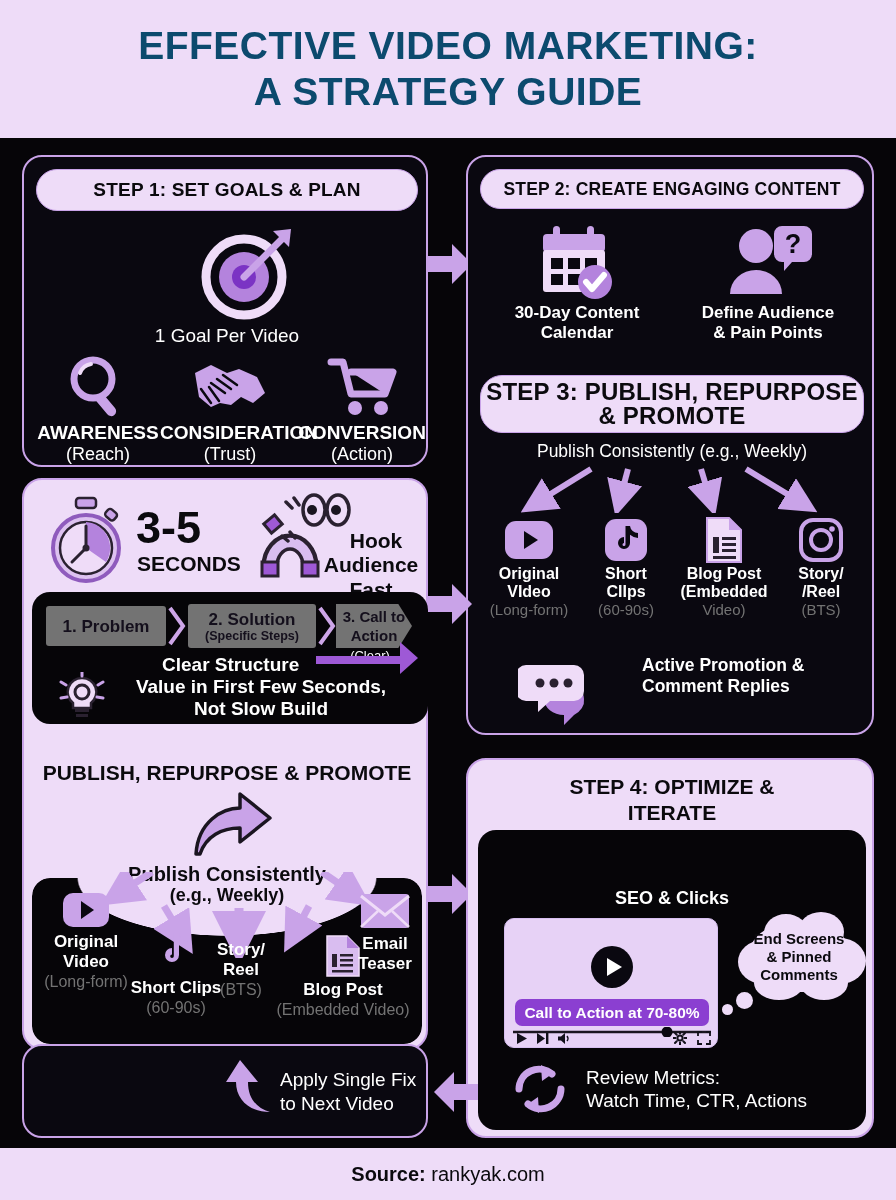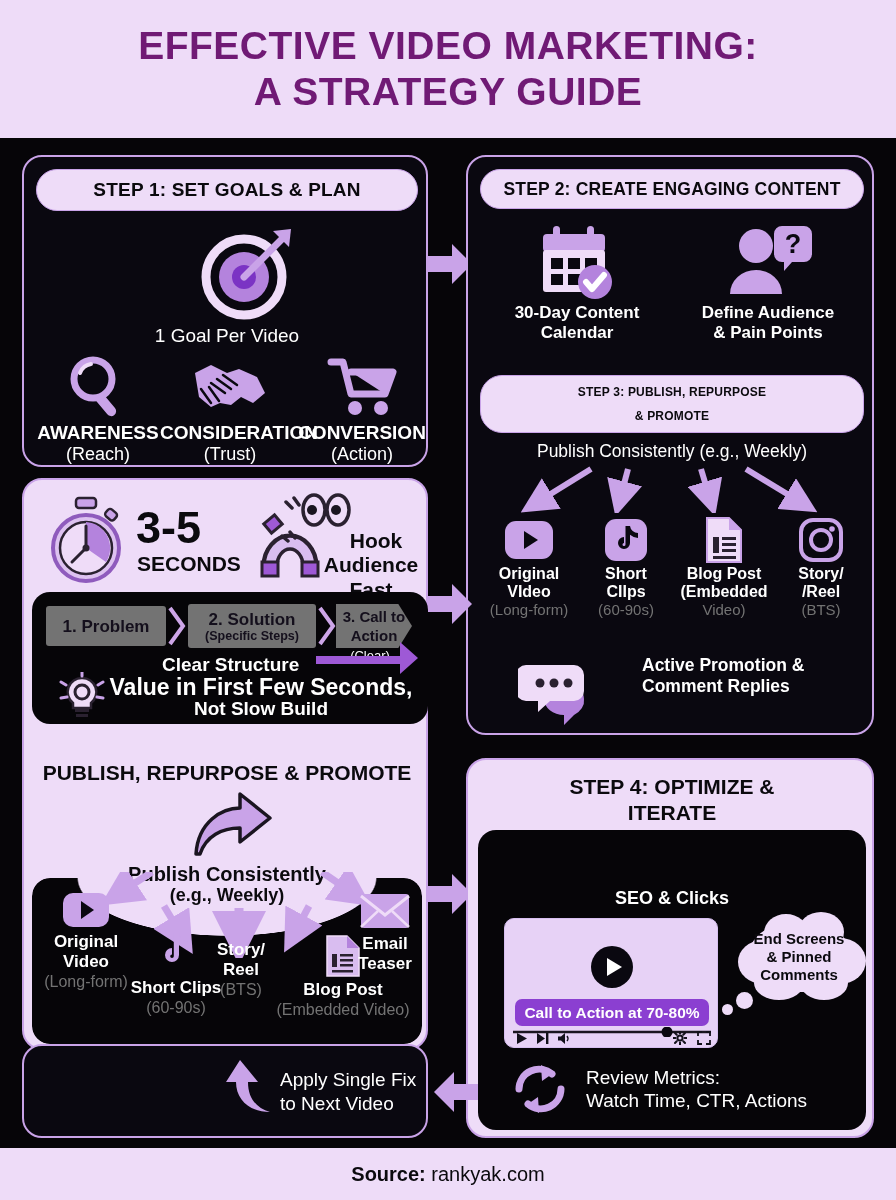--- a/index.html
+++ b/index.html
@@ -15,21 +15,21 @@
     background: linear-gradient(180deg,#eedbf8 0%, #ecd9f6 100%);
   }
 
   
   #title-bar {
     position: absolute; left: 0; top: 0; width: 896px; height: 138px;
     display: flex; flex-direction: column; align-items: center; justify-content: center;
     background: #eedcf8;
   }
   #title-bar .tline {
-    font-weight: bold; color: #701a75; letter-spacing: .5px;
+    font-weight: bold; color: #0c4a6e; letter-spacing: .5px;
     font-size: 39px; line-height: 46px; text-align: center;
   }
 
   
   #canvas {
     position: absolute; left: 0; top: 138px; width: 896px; height: 1010px;
     background: #060508;
   }
 
   
@@ -215,21 +215,21 @@
           <circle cx="34" cy="24" r="17" fill="#c9a3e8"></circle>
           <path d="M8 72 a26 24 0 0 1 52 0 Z" fill="#c9a3e8"></path>
           <path d="M60 4 h22 a8 8 0 0 1 8 8 v20 a8 8 0 0 1 -8 8 h-12 l-8 9 v-9 h-2 a8 8 0 0 1 -8 -8 v-20 a8 8 0 0 1 8 -8 Z" fill="#c9a3e8"></path>
           <text x="71" y="31" font-family="Liberation Sans, sans-serif" font-size="27" font-weight="bold" fill="#0a0810" text-anchor="middle">?</text>
         </svg>
       </div>
       <div class="wht bold" style="font-size:17px;line-height:20px;">Define Audience</div>
       <div class="wht bold" style="font-size:17px;line-height:20px;">&amp; Pain Points</div>
     </div>
 
-    <div class="pill" style="position:absolute;left:12px;top:218px;width:384px;height:58px;font-size:12px;flex-direction:column;line-height:24px;">
+    <div class="pill" style="position:absolute;left:12px;top:218px;width:384px;height:58px;font-size:24px;flex-direction:column;line-height:24px;">
       <span>STEP 3: PUBLISH, REPURPOSE</span>
       <span>&amp; PROMOTE</span>
     </div>
 
     <div class="wht" style="position:absolute;left:0;top:284px;width:408px;font-size:17.5px;">Publish Consistently (e.g., Weekly)</div>
 
     <svg style="position:absolute;left:20px;top:308px;" width="368" height="48" viewBox="0 0 368 48">
       <defs>
         <marker id="ah" markerWidth="6" markerHeight="6" refX="3" refY="3" orient="auto">
           <path d="M0 0 L6 3 L0 6 Z" fill="#c9a3e8"></path>
@@ -372,21 +372,21 @@
 
       <div class="iconbox" style="position:absolute;left:22px;top:80px;width:56px;height:48px;">
         <svg width="54" height="48" viewBox="0 0 54 48">
           <path d="M27 6 a14 14 0 0 1 9 25 v5 h-18 v-5 a14 14 0 0 1 9 -25 Z" fill="#efdcf8" stroke="#2a2130" stroke-width="2.5"></path>
           <rect x="20" y="37" width="14" height="3" fill="#2a2130"></rect>
           <rect x="21" y="42" width="12" height="3" fill="#2a2130"></rect>
           <circle cx="27" cy="20" r="7" fill="none" stroke="#2a2130" stroke-width="3"></circle>
           <path d="M6 10 l5 3 M6 26 l6 -1 M48 10 l-5 3 M48 26 l-6 -1 M27 0 v4" stroke="#c9a3e8" stroke-width="3" stroke-linecap="round"></path>
         </svg>
       </div>
-      <div class="wht bold" style="position:absolute;left:76px;top:84px;width:306px;font-size:23px;line-height:22px;">Value in First Few Seconds,</div>
+      <div class="wht bold" style="position:absolute;left:76px;top:84px;width:306px;font-size:19px;line-height:22px;">Value in First Few Seconds,</div>
       <div class="wht bold" style="position:absolute;left:76px;top:106px;width:306px;font-size:19px;line-height:22px;">Not Slow Build</div>
     </div>
 
     <div class="blk bold" style="position:absolute;left:0;top:280px;width:406px;font-size:21px;line-height:25px;">PUBLISH, REPURPOSE &amp; PROMOTE</div>
 
     <div class="iconbox" style="position:absolute;left:168px;top:312px;width:80px;height:66px;">
       <svg width="80" height="66" viewBox="0 0 80 66">
         <path d="M4 62 C6 30 30 16 48 16 V2 L78 26 L48 50 V36 C30 36 14 44 8 62 Z" fill="#c9a3e8" stroke="#1a1520" stroke-width="3.5" stroke-linejoin="round"></path>
       </svg>
     </div>

